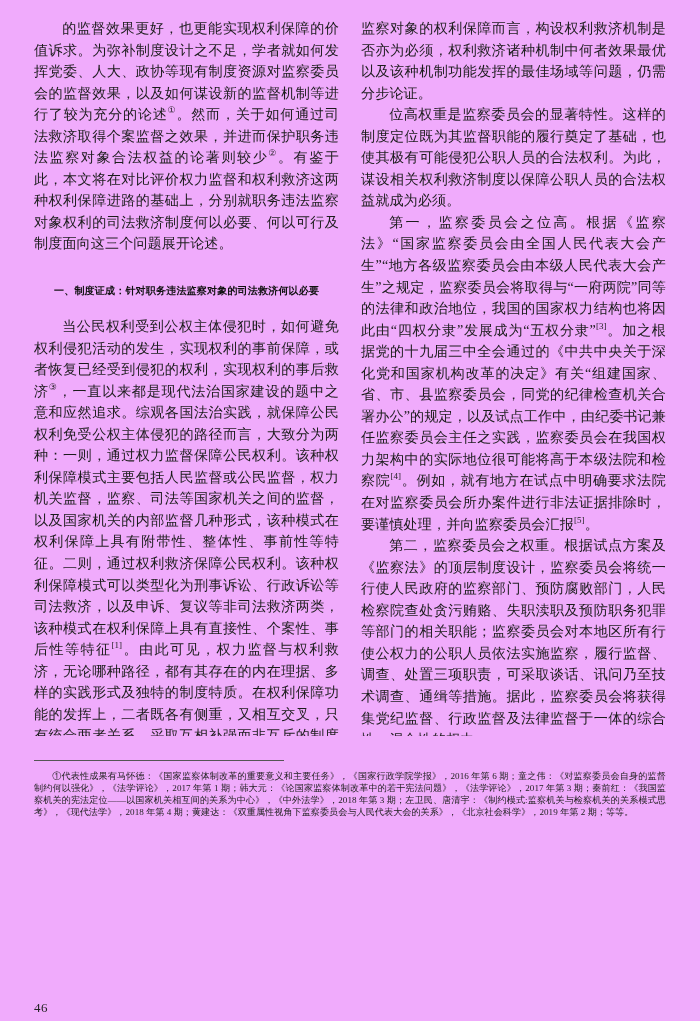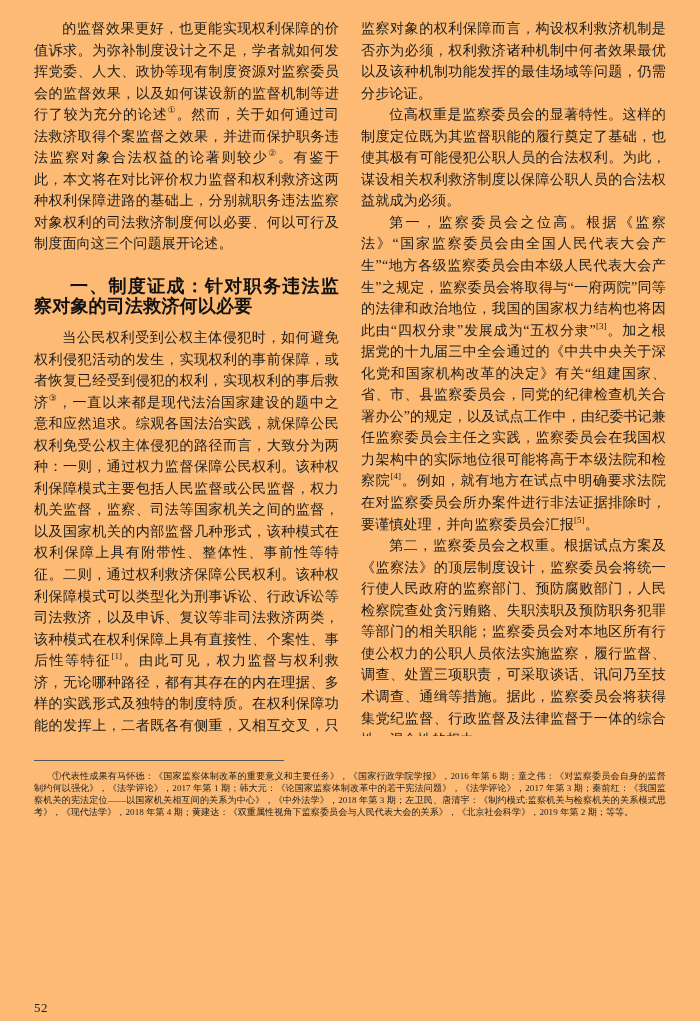--- a/index.html
+++ b/index.html
@@ -8,21 +8,21 @@
     background: #ffffff;
   }
   body {
     font-family: "Liberation Serif", "DejaVu Serif", serif;
     color: #1a1a1a;
   }
   #page {
     position: relative;
     width: 700px;
     height: 1021px;
-    background: #fdba74;
+    background: #f0abfc;
     overflow: hidden;
     box-sizing: border-box;
   }
   #page-inner {
     position: absolute;
     left: 34px;
     top: 18px;
     width: 632px;
     height: 985px;
   }
@@ -47,22 +47,22 @@
     text-align: justify;
     text-justify: inter-ideograph;
     text-indent: 2em;
     letter-spacing: 0.1px;
     font-family: "Liberation Serif", "DejaVu Serif", serif;
     color: #1c1c1c;
   }
   p.noindent { text-indent: 0; }
   h2.sec {
     margin: 21px 0 3px 0;
-    font-size: 18px;
-    line-height: 20px;
+    font-size: 10px;
+    line-height: 29px;
     font-weight: bold;
     text-indent: 2em;
     text-align: justify;
     letter-spacing: 0.2px;
     font-family: "DejaVu Sans", "Liberation Sans", sans-serif;
     color: #111;
   }
   h3.subsec {
     margin: 0;
     font-size: 14.1px;
@@ -152,16 +152,16 @@
     </div>
 
     <div id="footnotes">
       <div class="fn-rule"></div>
 
       <p class="fn"><span>①</span><span>代表性成果有马怀德：《国家监察体制改革的重要意义和主要任务》，《国家行政学院学报》，2016 年第 6 期；童之伟：《对监察委员会自身的监督制约何以强化》，《法学评论》，2017 年第 1 期；韩大元：《论国家监察体制改革中的若干宪法问题》，《法学评论》，2017 年第 3 期；秦前红：《我国监察机关的宪法定位——以国家机关相互间的关系为中心》，《中外法学》，2018 年第 3 期；左卫民、唐清宇：《制约模式:监察机关与检察机关的关系模式思考》，《现代法学》，2018 年第 4 期；黄建达：《双重属性视角下监察委员会与人民代表大会的关系》，《北京社会科学》，2019 年第 2 期；等等。</span></p>
 
 
     </div>
 
-    <div id="pagenum">52</div>
+    <div id="pagenum">46</div>
 
   </div>
 </div>
 
 </body></html>

